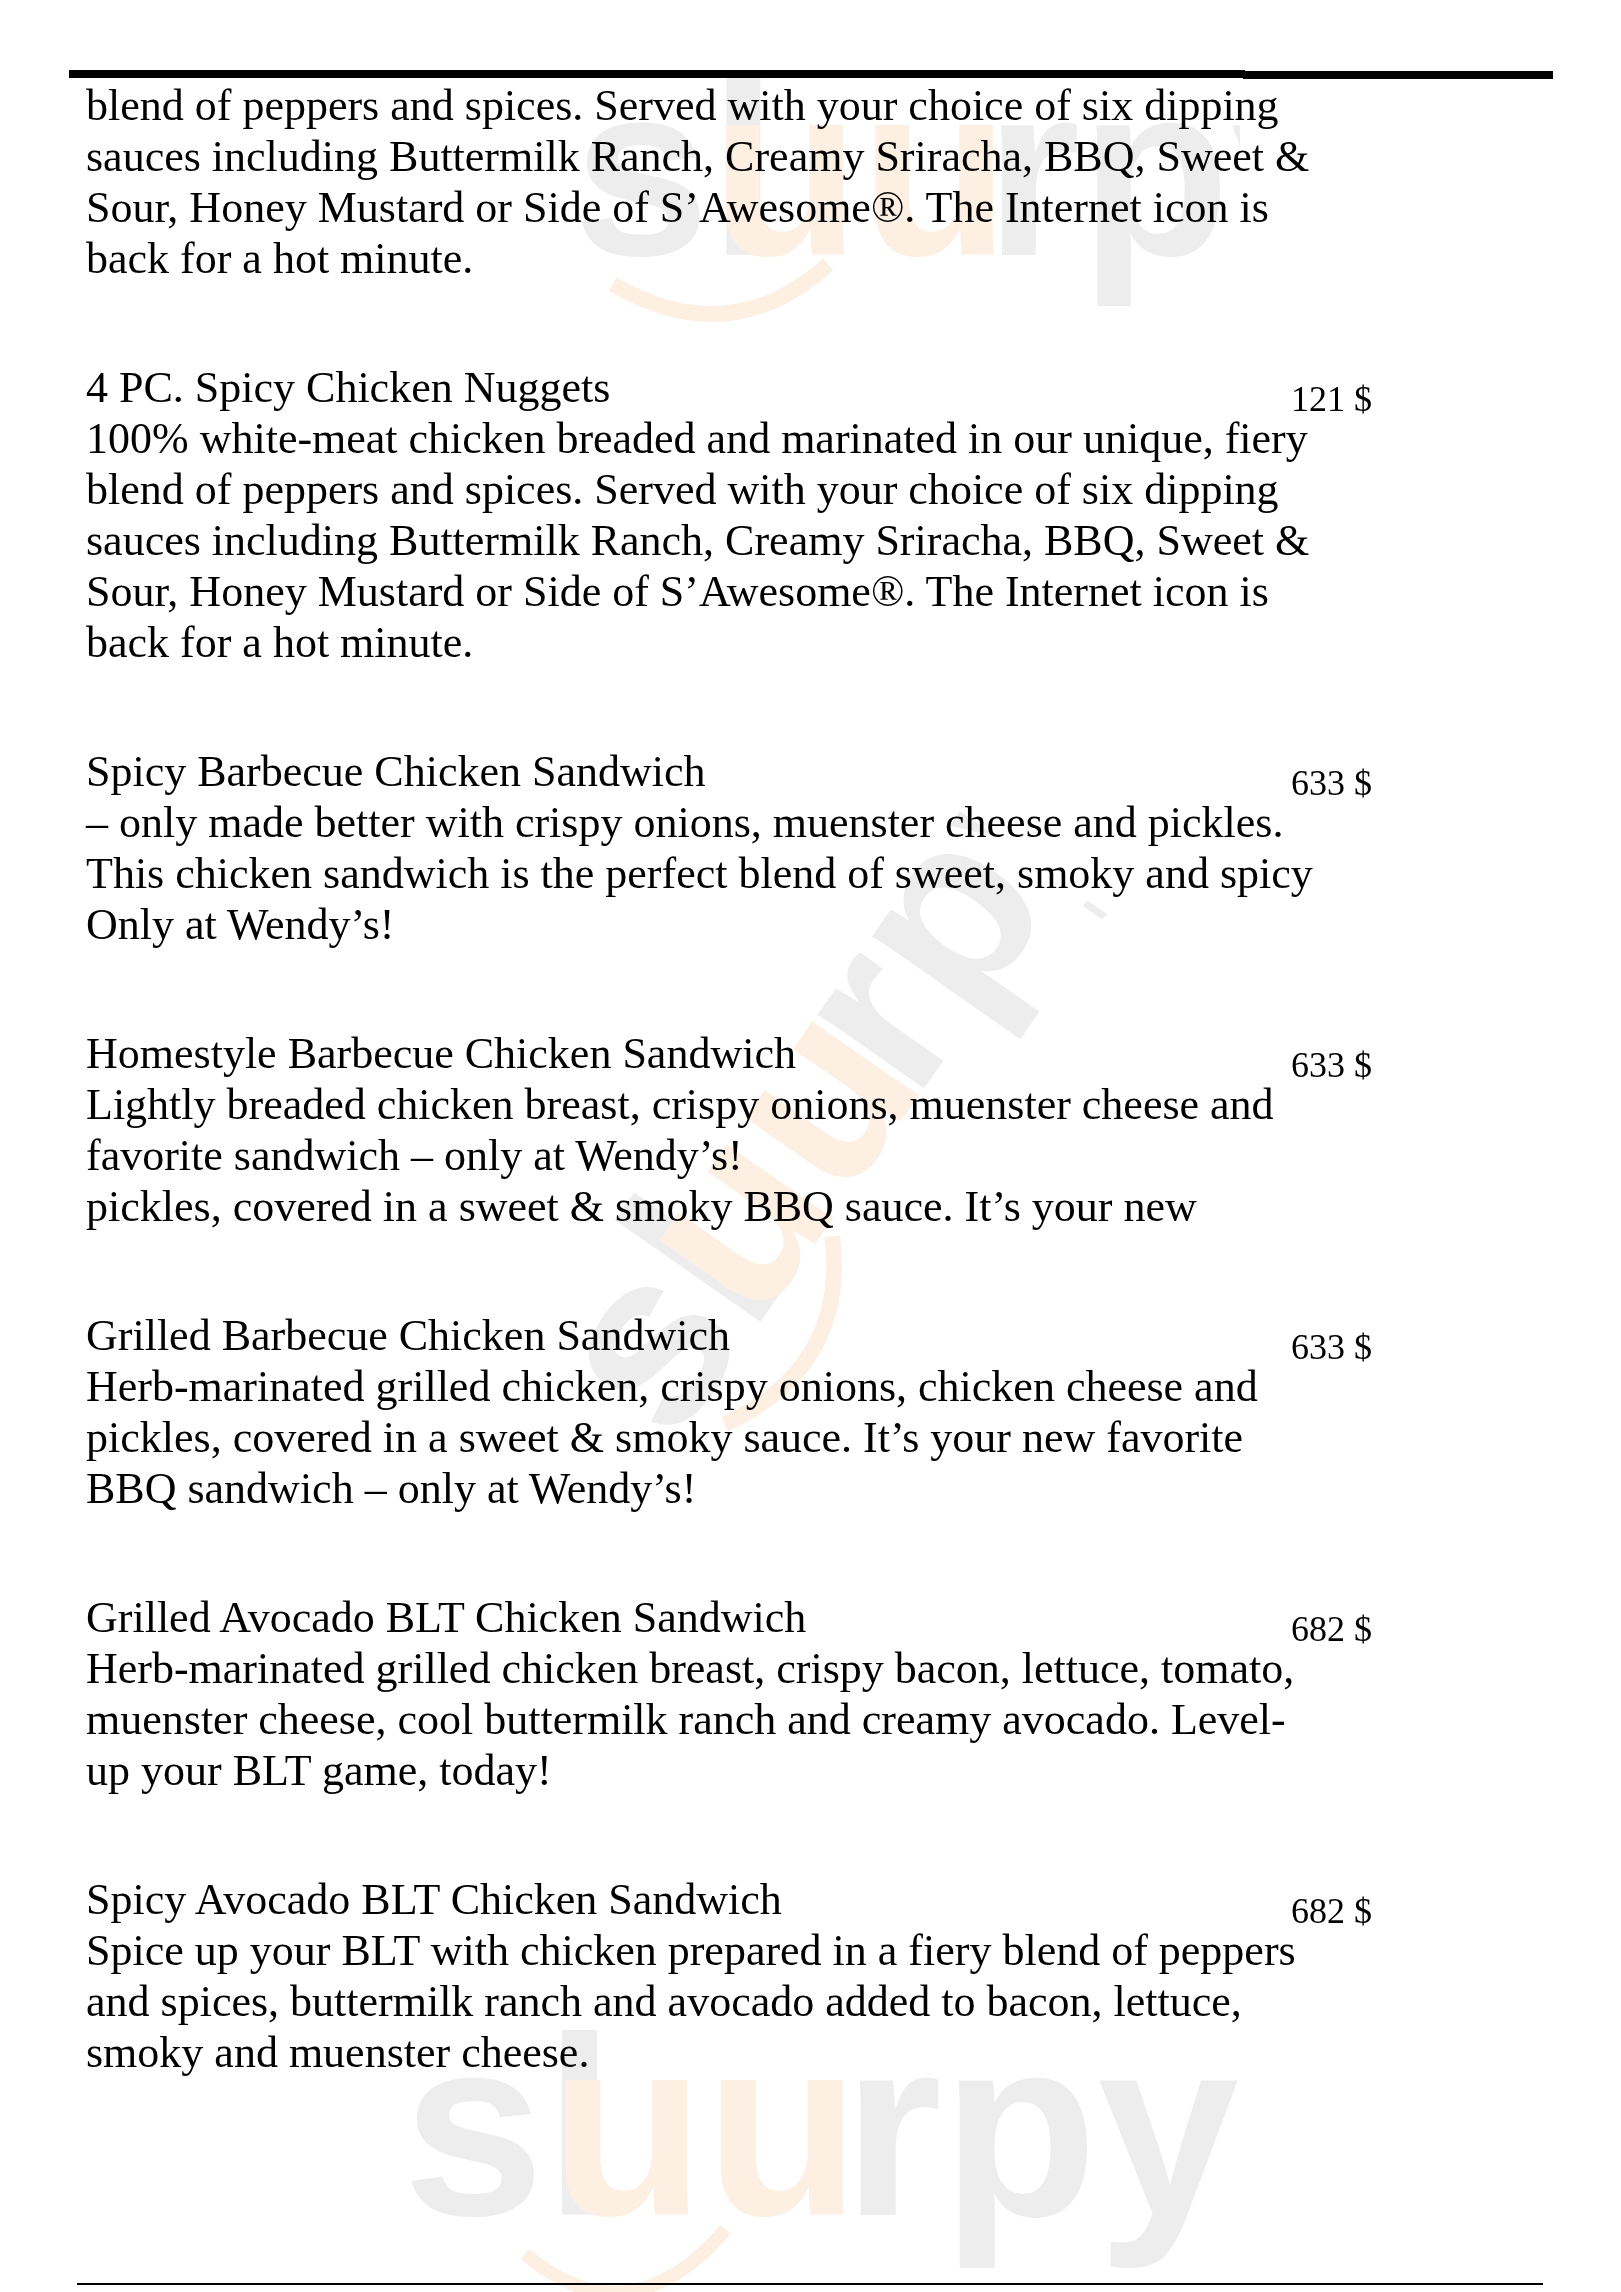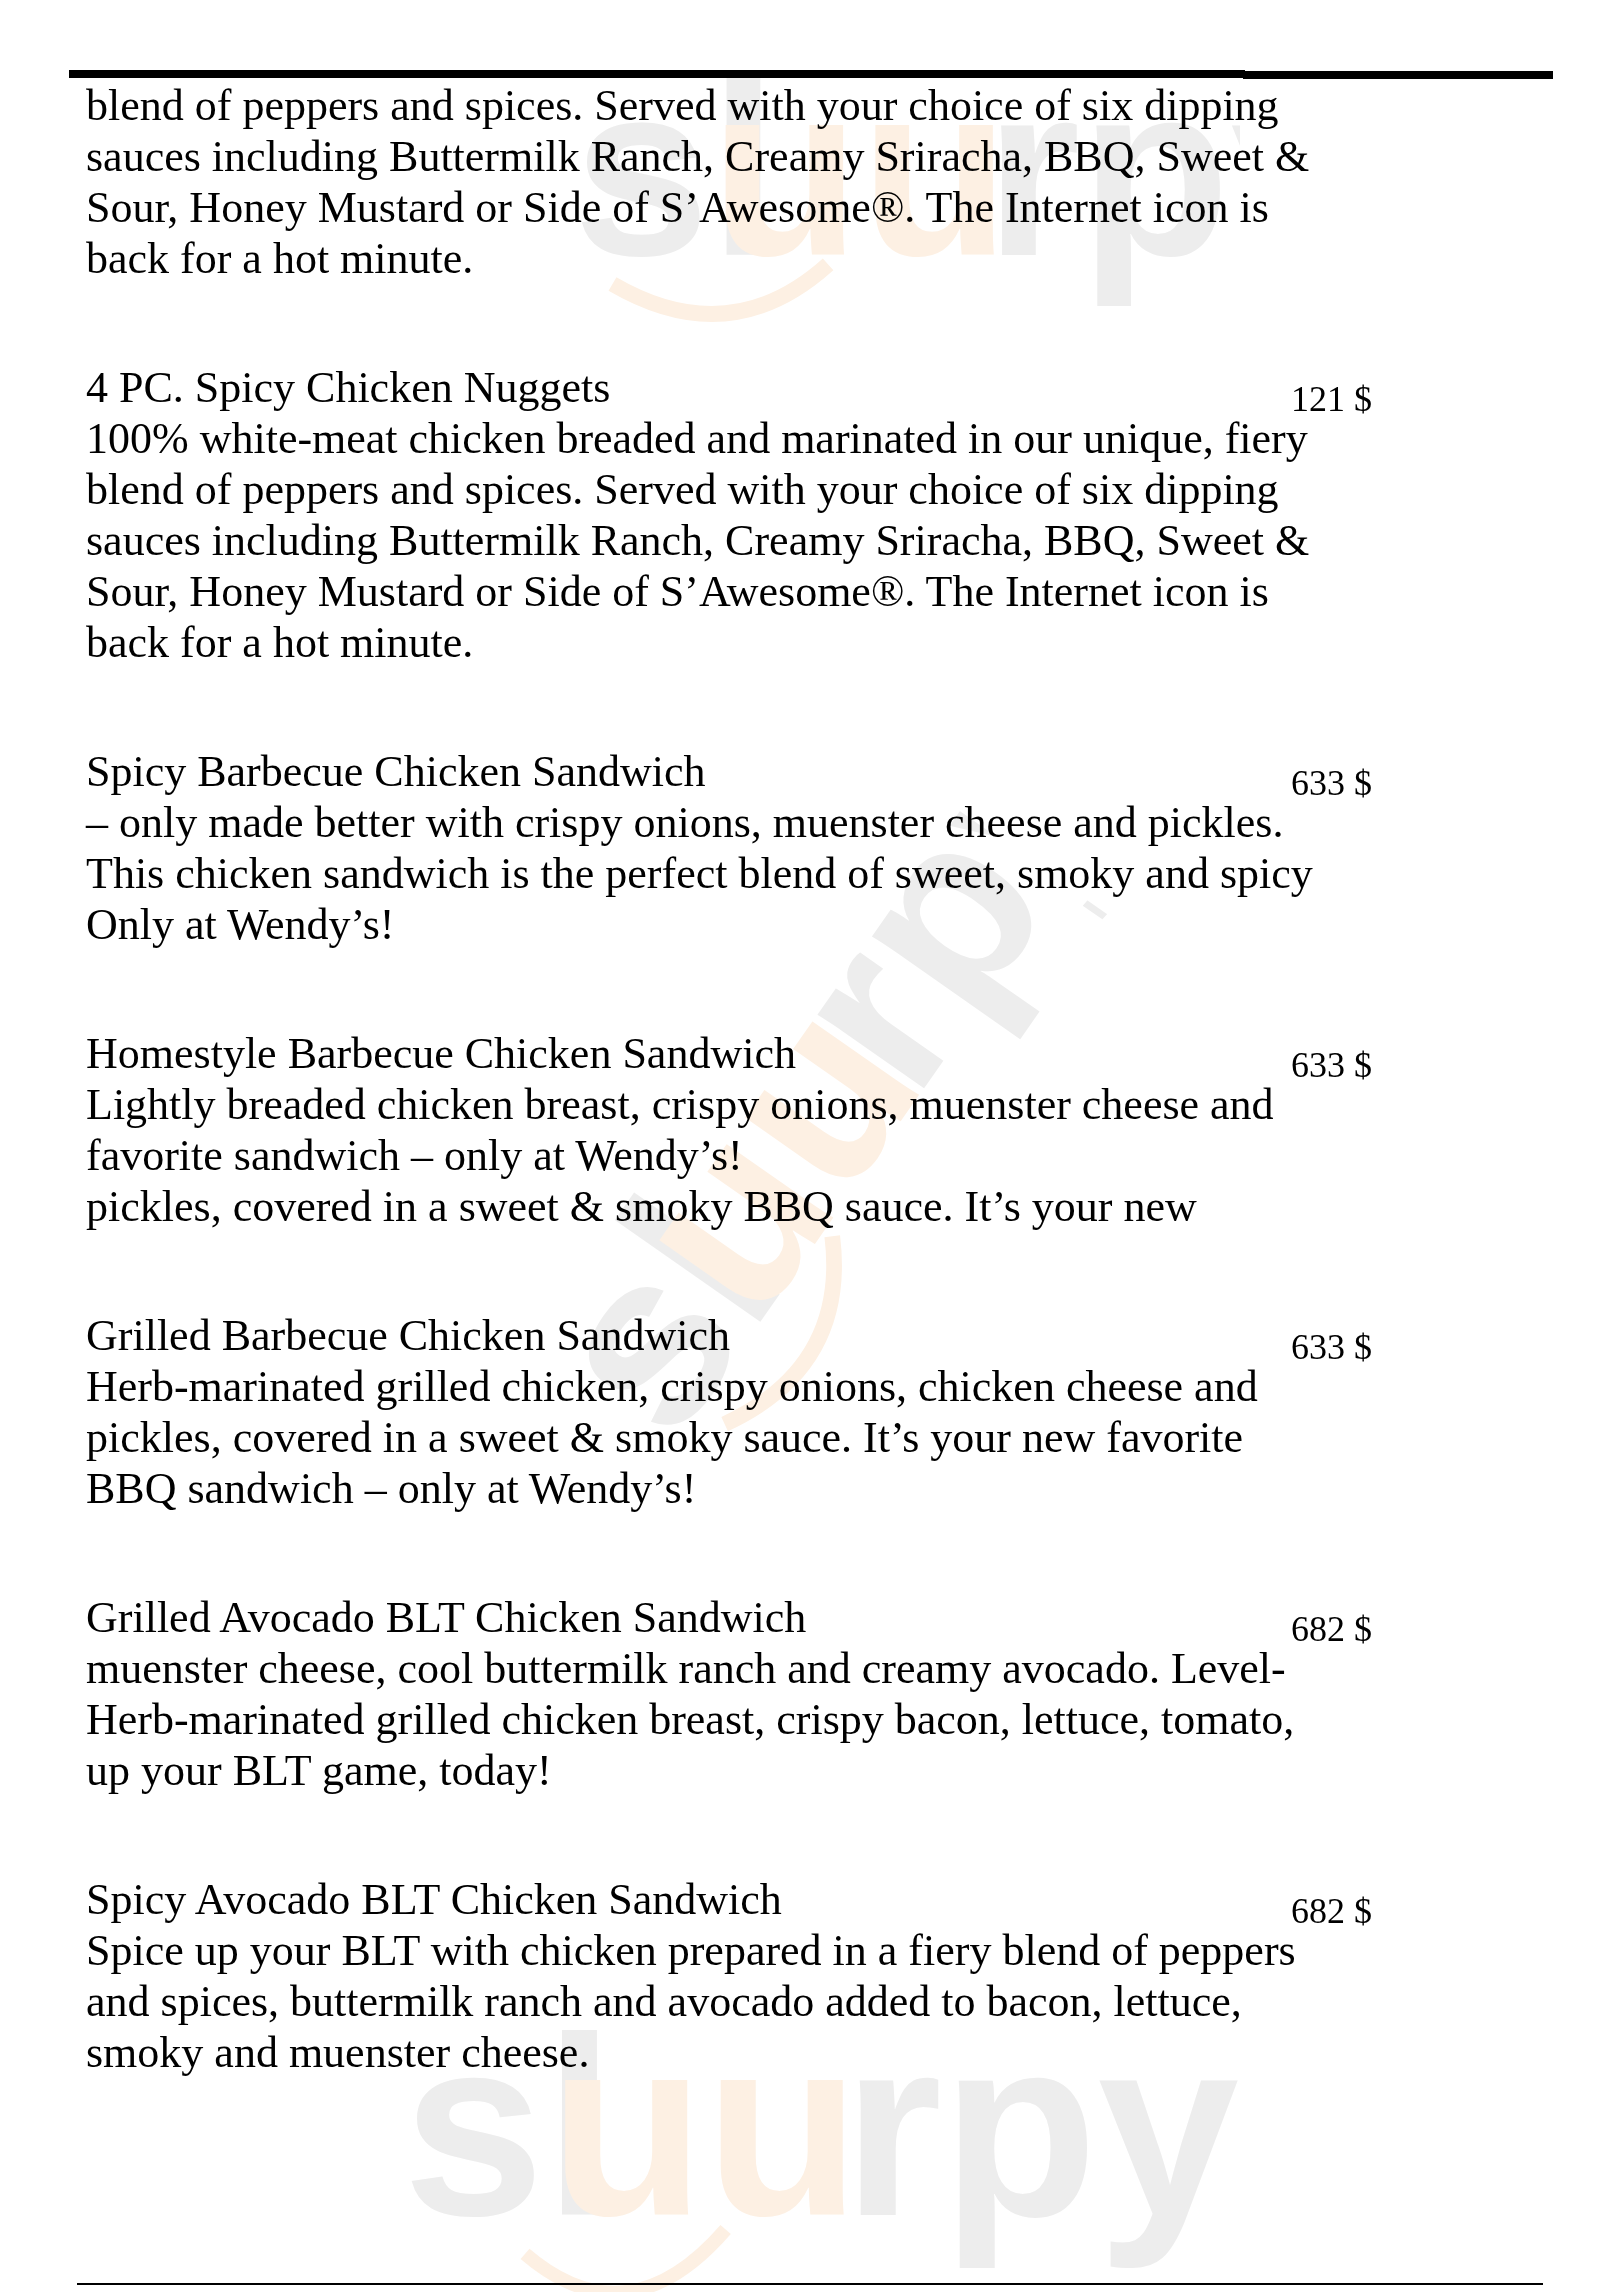--- a/index.html
+++ b/index.html
@@ -91,22 +91,22 @@
     <div class="line">Grilled Barbecue Chicken Sandwich</div>
     <div class="price">633 $</div>
     <div class="line">Herb-marinated grilled chicken, crispy onions, chicken cheese and</div>
     <div class="line">pickles, covered in a sweet &amp; smoky sauce. It’s your new favorite</div>
     <div class="line">BBQ sandwich – only at Wendy’s!</div>
   </div>
 
   <div class="item">
     <div class="line">Grilled Avocado BLT Chicken Sandwich</div>
     <div class="price">682 $</div>
+    <div class="line">Herb-marinated grilled chicken breast, crispy bacon, lettuce, tomato,</div>
     <div class="line">muenster cheese, cool buttermilk ranch and creamy avocado. Level-</div>
-    <div class="line">Herb-marinated grilled chicken breast, crispy bacon, lettuce, tomato,</div>
     <div class="line">up your BLT game, today!</div>
   </div>
 
   <div class="item">
     <div class="line">Spicy Avocado BLT Chicken Sandwich</div>
     <div class="price">682 $</div>
     <div class="line">Spice up your BLT with chicken prepared in a fiery blend of peppers</div>
     <div class="line">and spices, buttermilk ranch and avocado added to bacon, lettuce,</div>
     <div class="line">smoky and muenster cheese.</div>
   </div>

